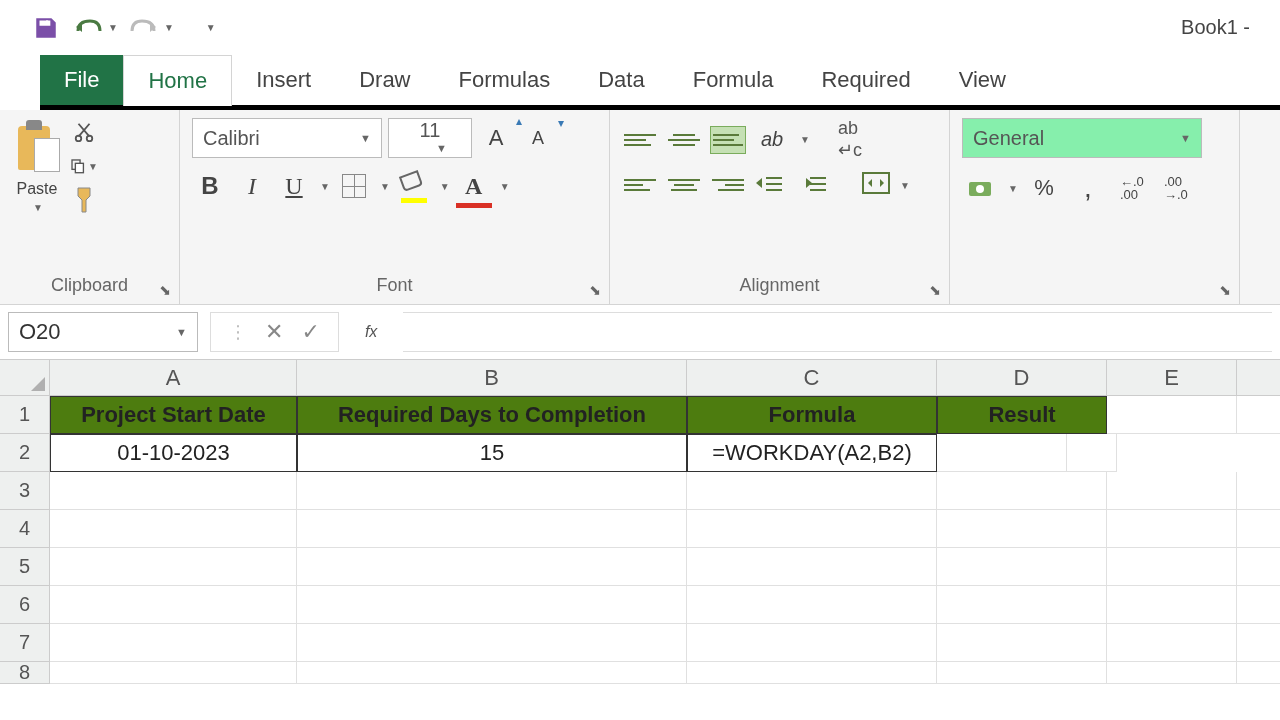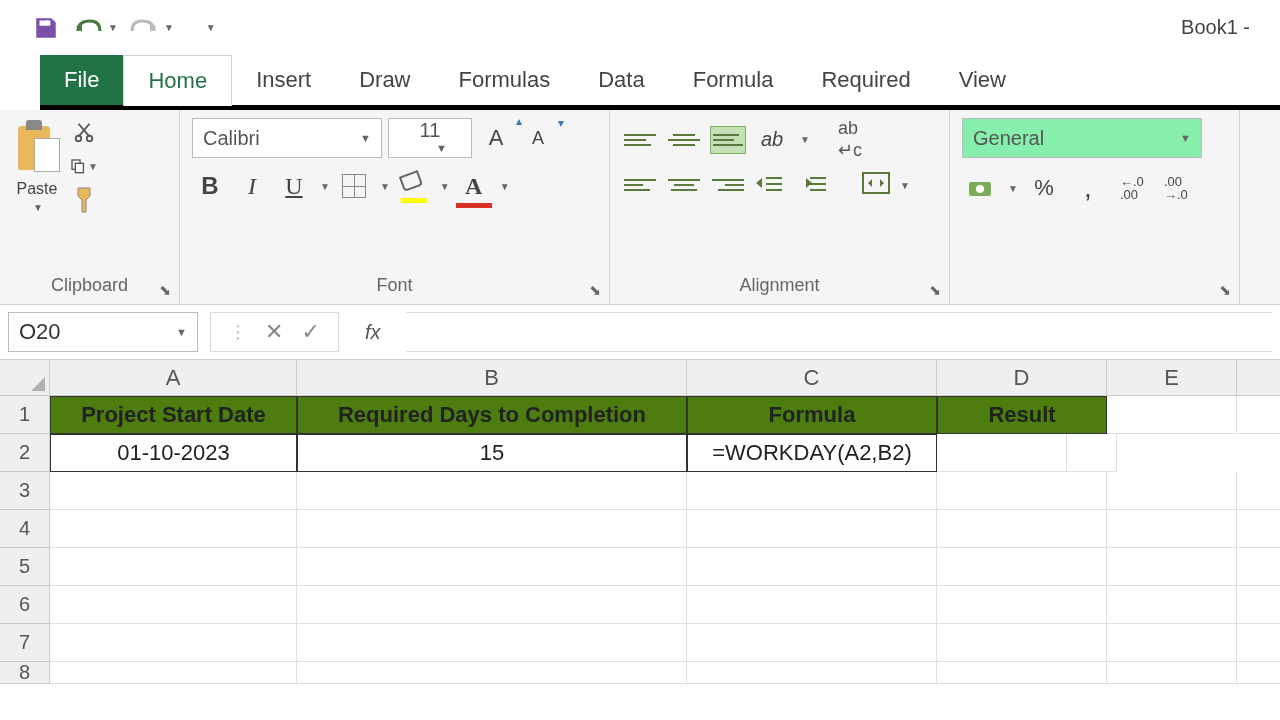--- a/index.html
+++ b/index.html
@@ -66,21 +66,21 @@
 
 
 .num-format { width: 240px; height: 40px; border: 1px solid #bbb; background: #86efac; display: flex; align-items: center; padding: 0 10px; font-size: 20px; color: #555; }
 .num-btn { width: 36px; height: 36px; display: flex; align-items: center; justify-content: center; cursor: pointer; font-size: 22px; color: #444; }
 
 
 .formula-bar { height: 55px; display: flex; align-items: center; border-bottom: 1px solid #ccc; padding: 0 8px; gap: 12px; }
 .name-box { width: 190px; height: 40px; border: 1px solid #bbb; display: flex; align-items: center; padding: 0 10px; font-size: 22px; color: #333; }
 .fb-btns { display: flex; gap: 18px; align-items: center; padding: 0 18px; border: 1px solid #ddd; height: 40px; }
 .fb-btn { font-size: 22px; color: #888; cursor: pointer; }
-.fx-label { font-style: italic; font-size: 20px; color: #555; padding: 0 14px; }
+.fx-label { font-style: italic; font-size: 16px; color: #555; padding: 0 14px; }
 .formula-input { flex: 1; height: 40px; border-top: 1px solid #ddd; border-bottom: 1px solid #ddd; }
 
 
 .grid { display: flex; }
 .row-headers { display: flex; flex-direction: column; }
 .corner { width: 50px; height: 36px; background: #eef0ef; border-right: 1px solid #ccc; border-bottom: 1px solid #ccc; position: relative; }
 .corner::after { content: ''; position: absolute; right: 4px; bottom: 4px; width: 0; height: 0; border-left: 14px solid transparent; border-bottom: 14px solid #b0b0b0; }
 .row-h { width: 50px; height: 38px; background: #eef0ef; border-right: 1px solid #ccc; border-bottom: 1px solid #ccc; display: flex; align-items: center; justify-content: center; font-size: 20px; color: #555; }
 .cols { display: flex; flex-direction: column; flex: 1; }
 .col-headers { display: flex; height: 36px; }

